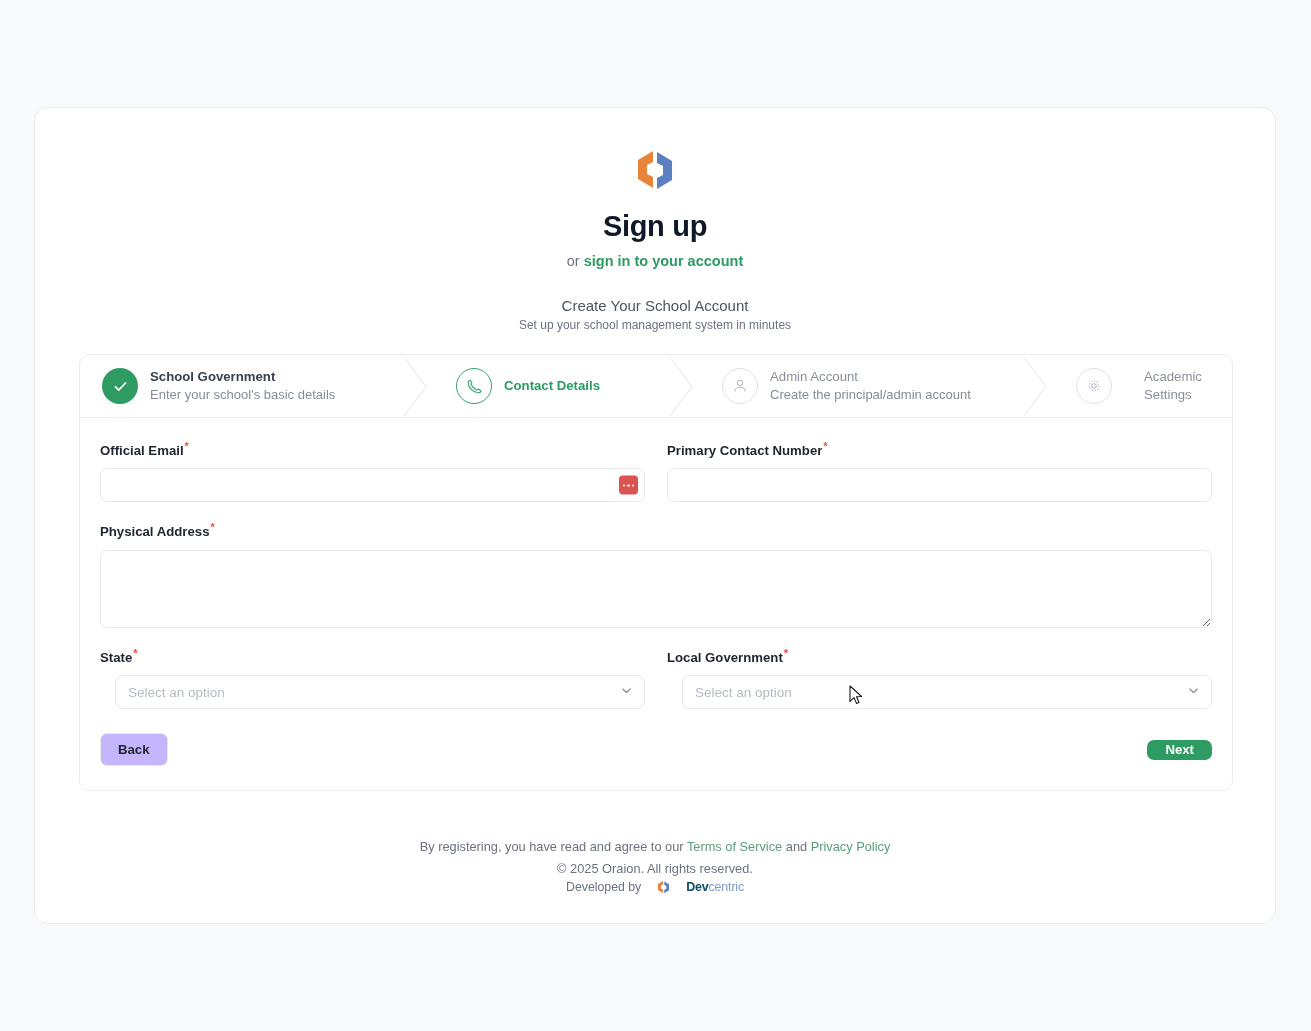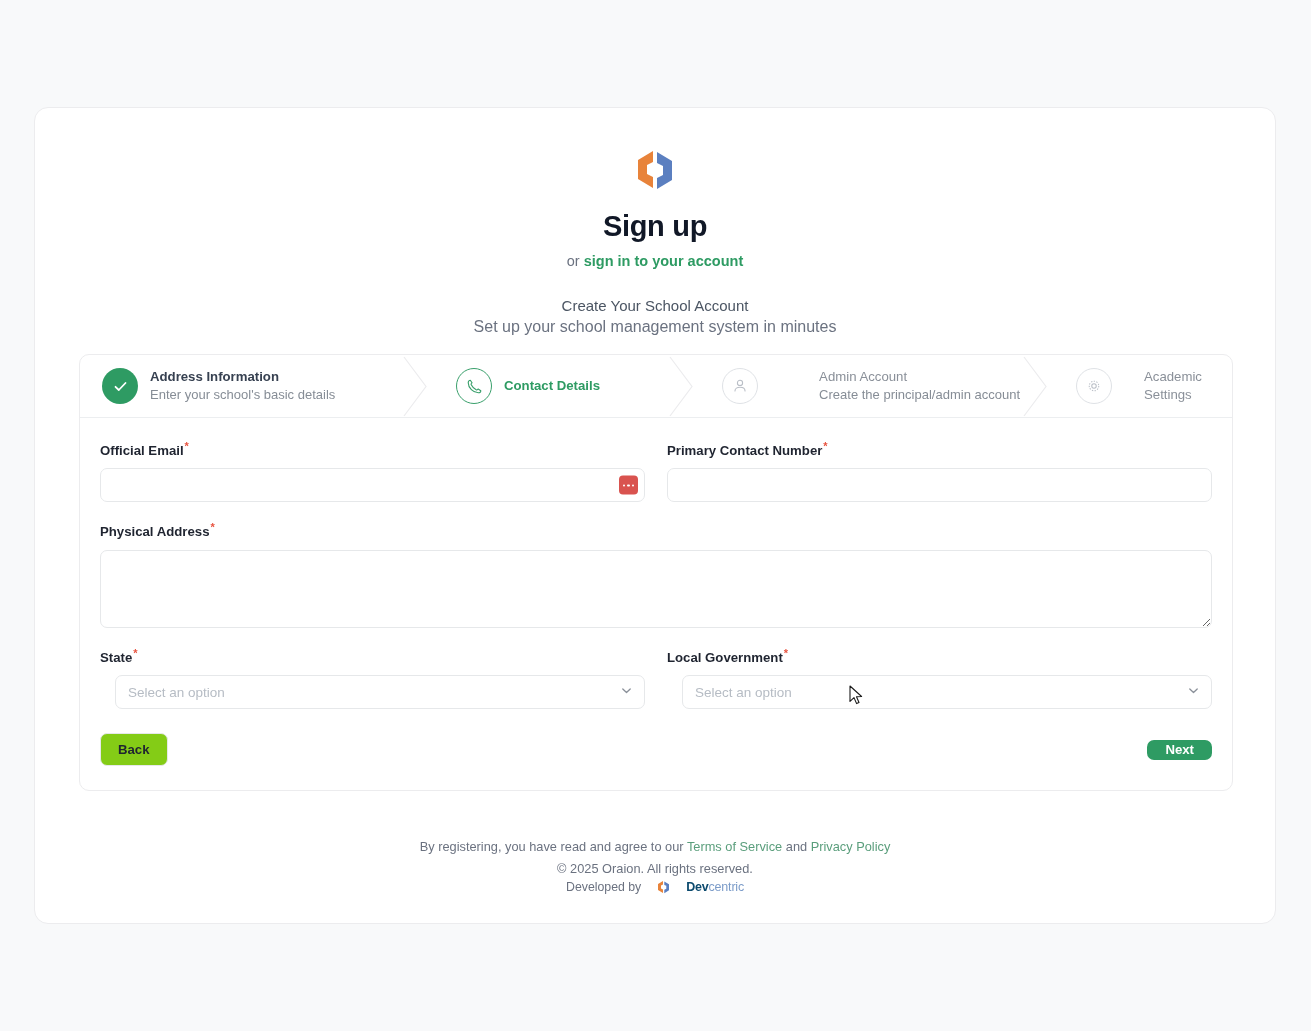--- a/index.html
+++ b/index.html
@@ -51,21 +51,21 @@
     font-weight: bold;
     text-decoration: none;
   }
   .tagline {
     margin-top: 28px;
     font-size: 15px;
     color: #4b5563;
   }
   .tagline-sub {
     margin-top: 4px;
-    font-size: 16px;
+    font-size: 12px;
     color: #6b7280;
   }
 
   
   .form-card {
     position: absolute;
     left: 44px; top: 246px;
     width: 1154px;
     border: 1px solid #ececee;
     border-radius: 10px;
@@ -81,21 +81,21 @@
   .step {
     display: flex;
     align-items: center;
     position: relative;
     padding-left: 22px;
     flex: 1 1 0;
     min-width: 0;
   }
   .step.s1 { flex: 0 0 320px; }
   .step.s2 { flex: 0 0 232px; }
-  .step.s3 { flex: 0 0 320px; justify-content: space-between; }
+  .step.s3 { flex: 0 0 320px; }
   .step.s4 { flex: 1 1 auto; gap: 20px; }
   .step-sep {
     flex: 0 0 34px;
     position: relative;
   }
   .step-sep svg { position: absolute; left: 0; top: 0; }
 
   .bubble {
     width: 36px; height: 36px;
     border-radius: 50%;
@@ -202,21 +202,21 @@
     display: flex;
     justify-content: space-between;
     align-items: center;
     margin-top: 24px;
   }
   .btn-back {
     height: 33px;
     padding: 0 17px;
     border: 1px solid #e6e8ea;
     border-radius: 7px;
-    background: #84cc16;
+    background: #c4b5fd;
     font-size: 13.2px;
     font-weight: bold;
     color: #1f2430;
     cursor: pointer;
     font-family: "Liberation Sans", sans-serif;
   }
   .btn-next {
     height: 20px;
     padding: 0 18px;
     border: none;
@@ -271,21 +271,21 @@
 
       <div class="stepper">
 
         <div class="step s1">
           <div class="bubble done">
             <svg width="17" height="17" viewBox="0 0 17 17">
               <path d="M3.5 8.8 L6.8 12 L13.5 5" stroke="#ffffff" stroke-width="1.8" fill="none" stroke-linecap="round" stroke-linejoin="round"></path>
             </svg>
           </div>
           <div class="step-text">
-            <div class="step-label">Address Information</div>
+            <div class="step-label">School Government</div>
             <div class="step-desc">Enter your school's basic details</div>
           </div>
         </div>
 
         <div class="step-sep">
           <svg width="34" height="63" viewBox="0 0 34 63">
               <path d="M4 2 L26 31.5 L4 61" stroke="#ececee" stroke-width="1.2" fill="none"></path>
             </svg>
         </div>
 

